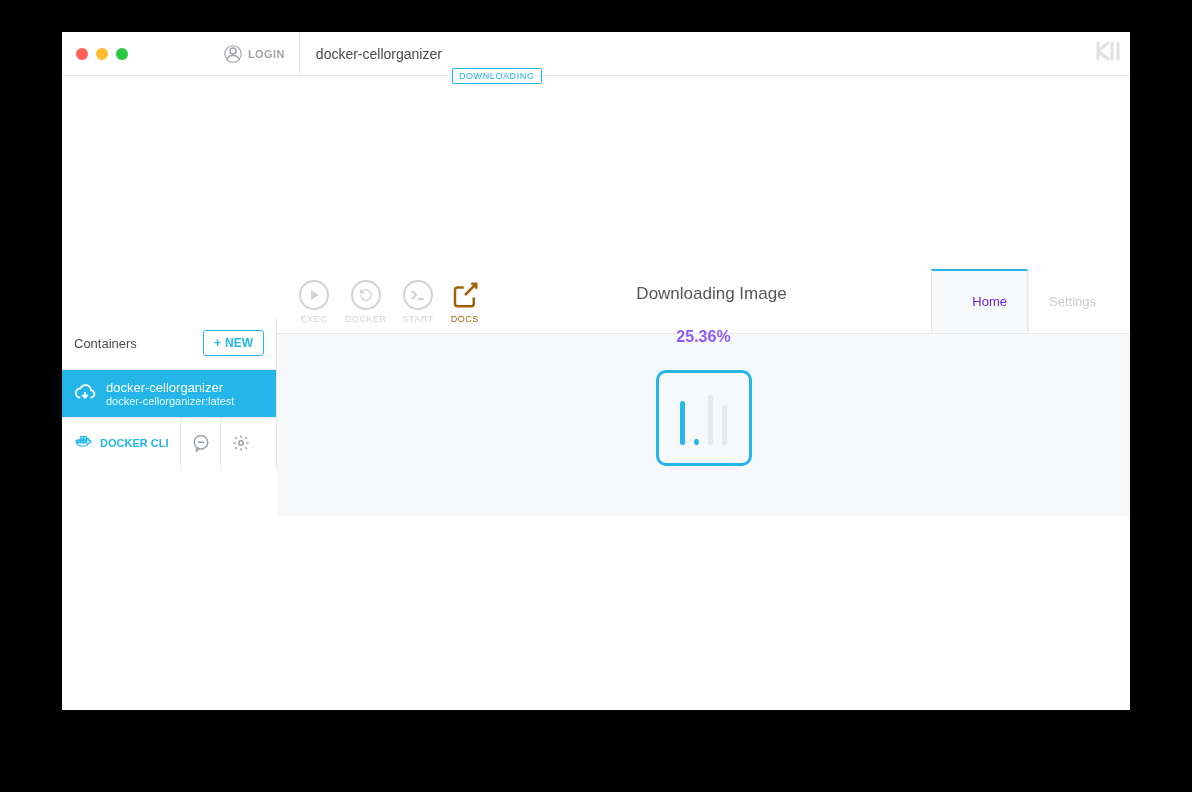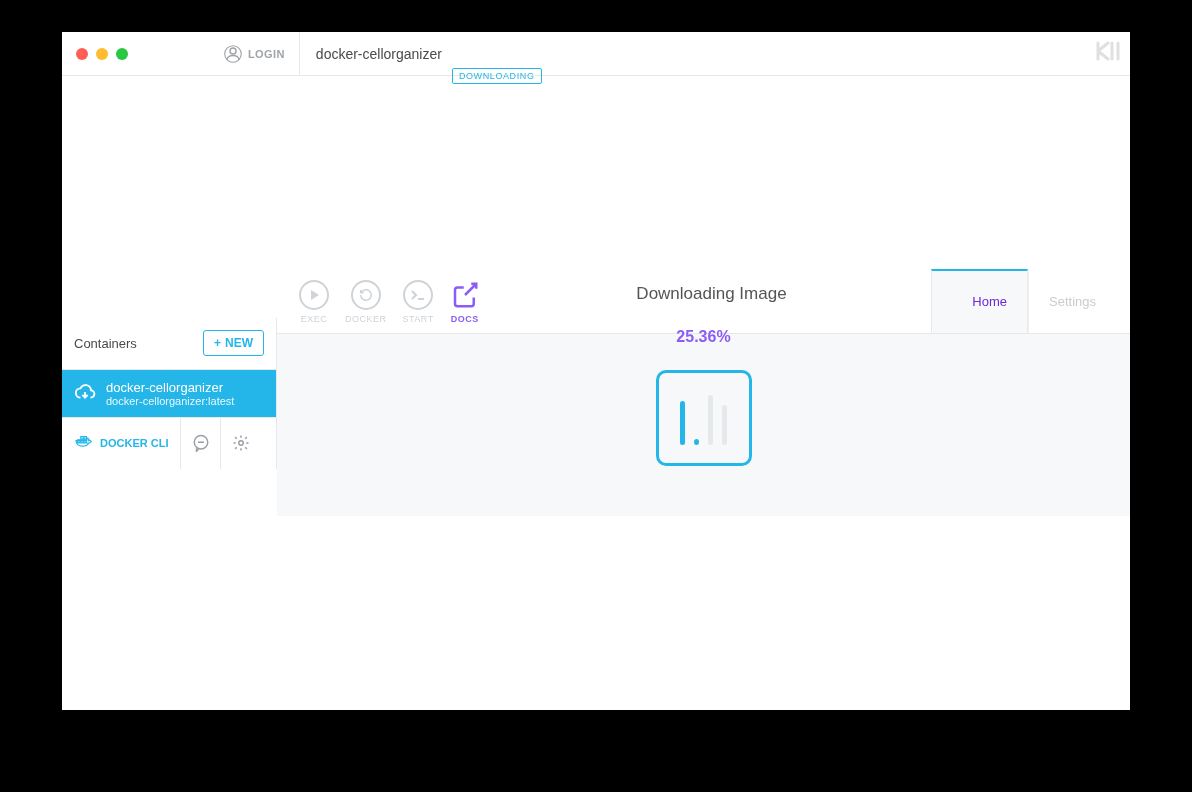--- a/index.html
+++ b/index.html
@@ -181,21 +181,21 @@
   }
   .tool-btn {
     display: flex;
     flex-direction: column;
     align-items: center;
     gap: 4px;
     padding: 0 8px;
     color: #cfd3d7;
     cursor: pointer;
   }
-  .tool-btn.active { color: #8b5cf6; font-weight: bold; }
+  .tool-btn.active { color: #a16207; }
   .tool-btn .circle {
     width: 30px; height: 30px;
     border: 2px solid currentColor;
     border-radius: 50%;
     display: flex; align-items: center; justify-content: center;
   }
   .tool-btn .lbl {
     font-size: 9px;
     letter-spacing: 0.5px;
   }

